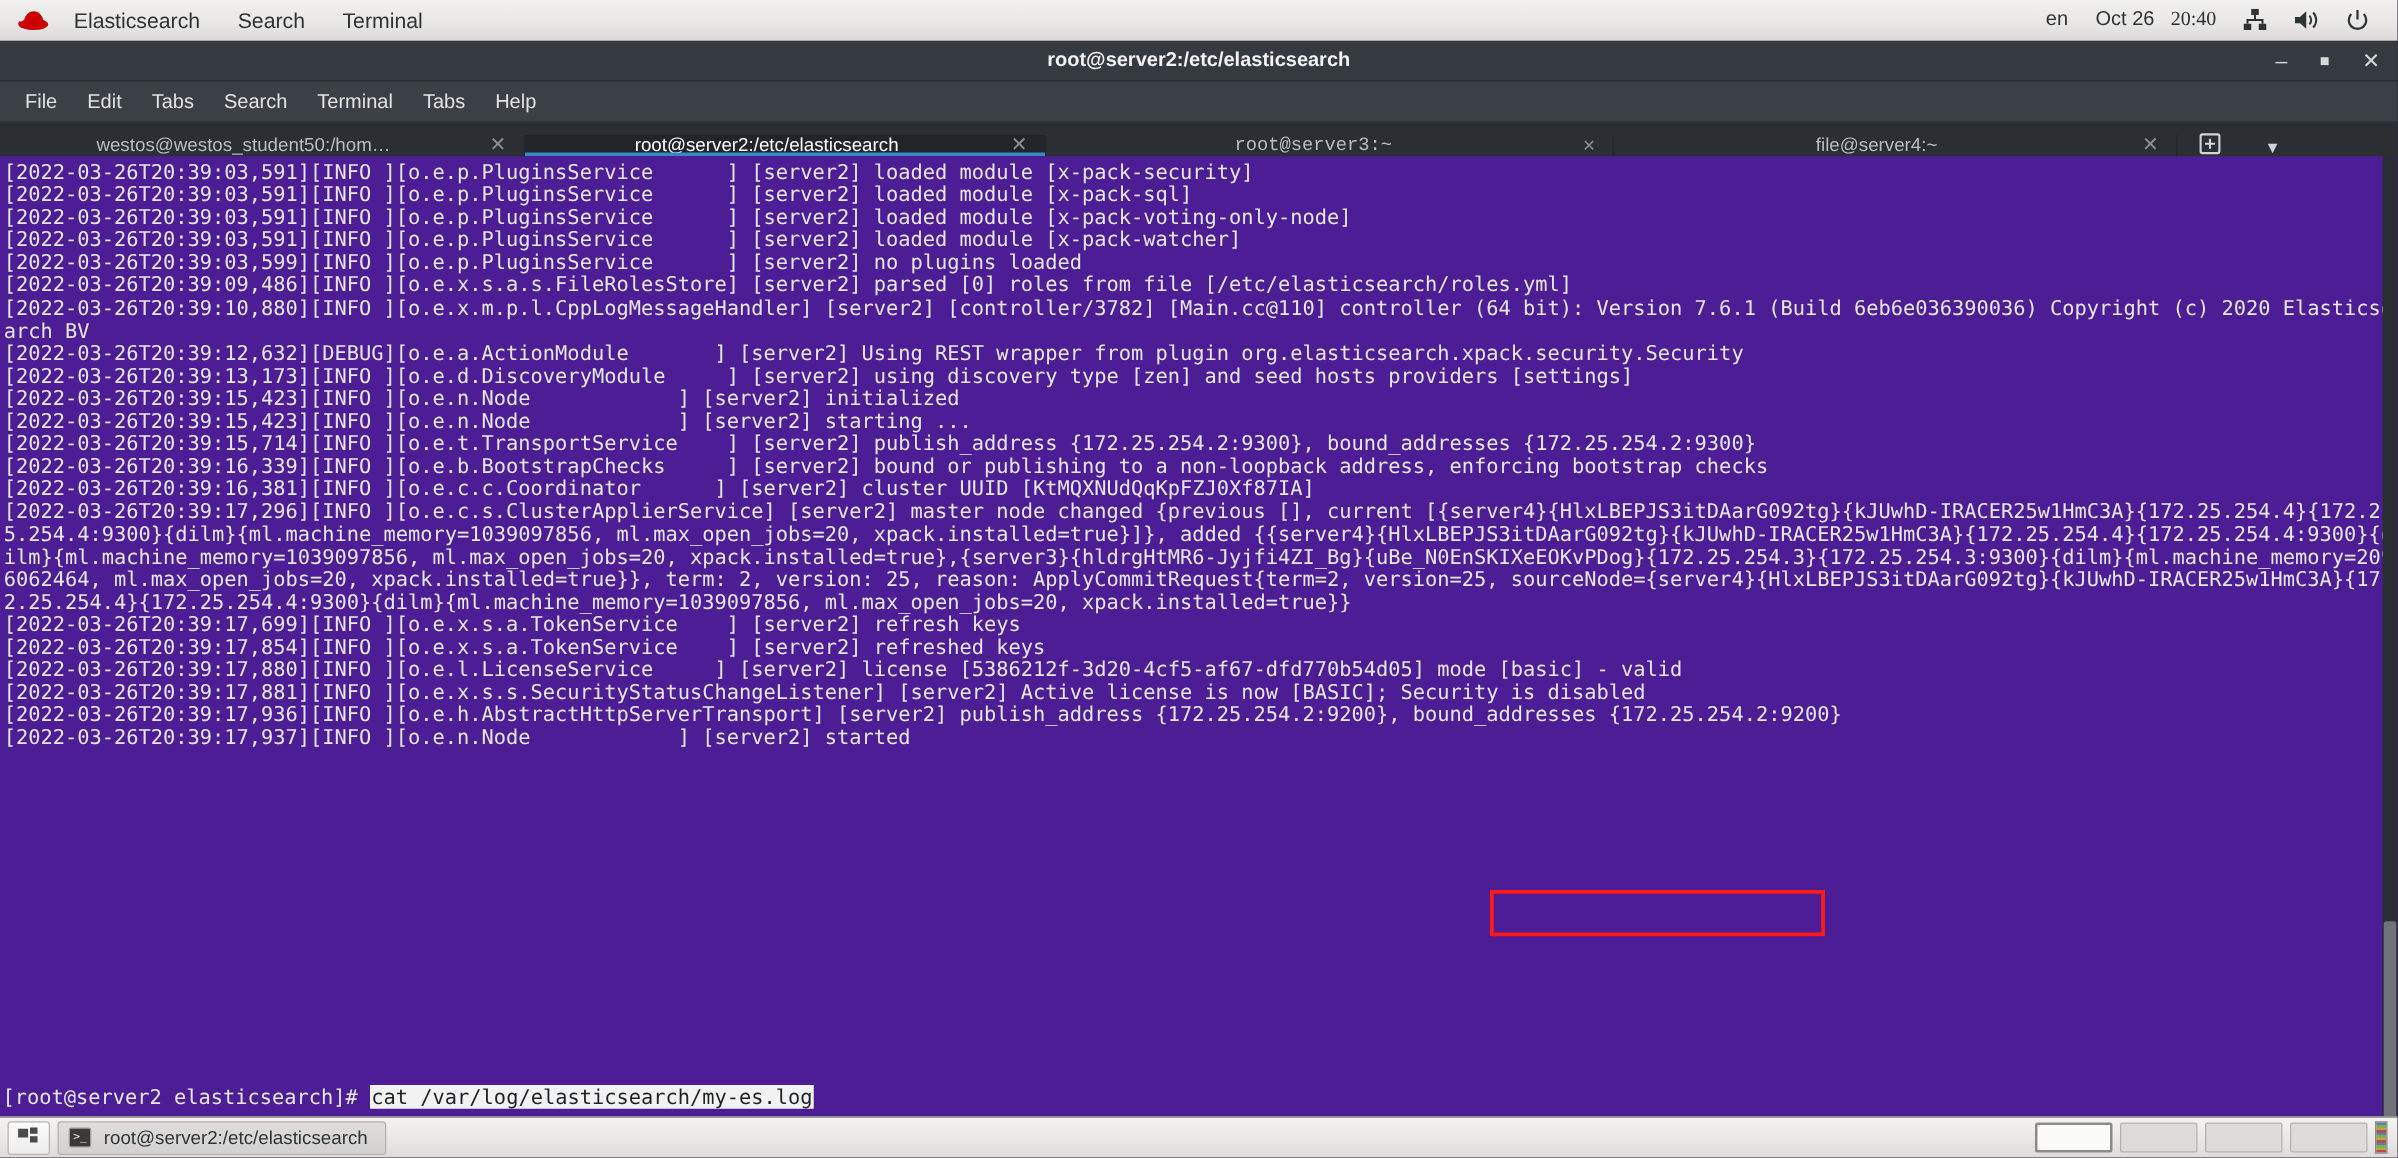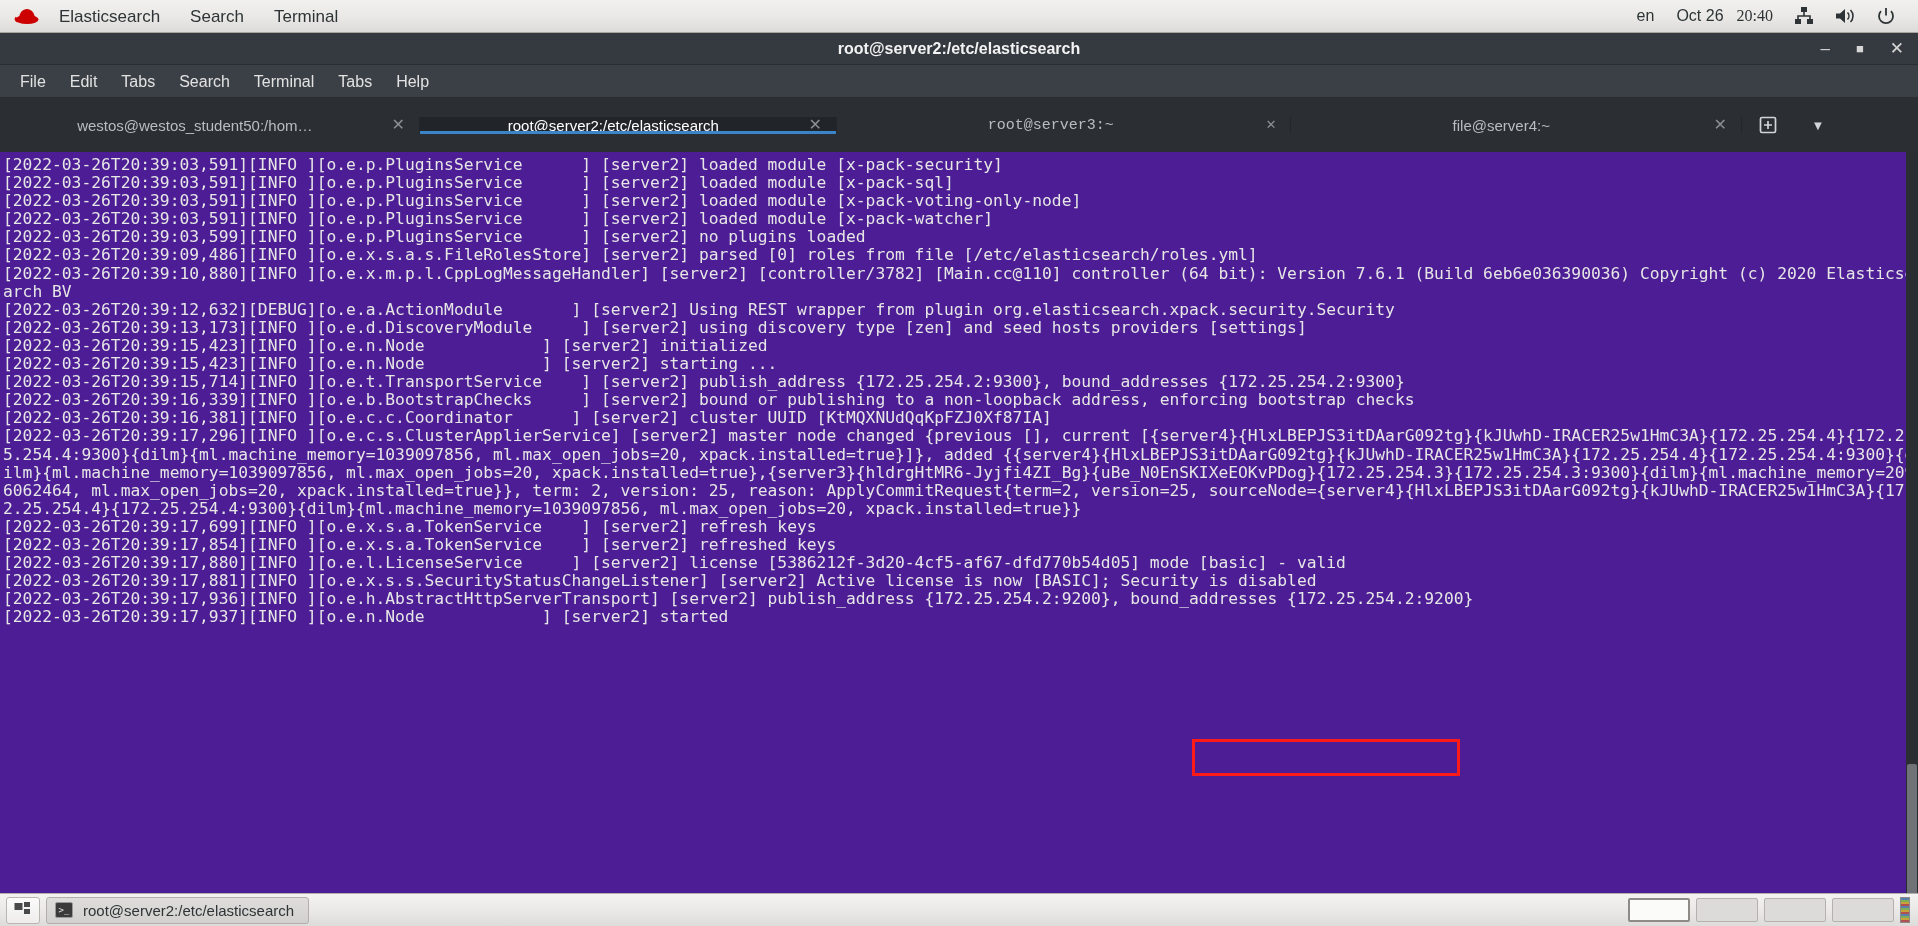--- a/index.html
+++ b/index.html
@@ -52,21 +52,21 @@
 
   #menubar {
     height: 33px; background: #3b4046; display: flex; align-items: center;
     padding-left: 8px; border-bottom: 1px solid #2a2e33;
   }
   #menubar .mb-item {
     padding: 0 12px; height: 33px; line-height: 33px;
     font-size: 16px; color: #e2e2e2; cursor: default;
   }
 
-  #tabbar { height: 54px; background: #2b2f34; display: flex; align-items: center; }
+  #tabbar { height: 27px; background: #2b2f34; display: flex; align-items: flex-end; }
   .tab {
     display: flex; align-items: center; justify-content: center;
     position: relative; font-size: 15px; color: #b9bcc0;
     border-right: 1px solid #23272b;
     background: #2b2f34;
     cursor: default;
     padding: 0 14px;
   }
   .tab .tab-label { flex: 1; text-align: center; white-space: nowrap; overflow: hidden; text-overflow: ellipsis; }
   .tab .tab-close { margin-left: 16px; color: #8b8f93; font-size: 16px; line-height: 1; }
@@ -255,20 +255,21 @@
 [2022-03-26T20:39:15,714][INFO ][o.e.t.TransportService    ] [server2] publish_address {172.25.254.2:9300}, bound_addresses {172.25.254.2:9300}
 [2022-03-26T20:39:16,339][INFO ][o.e.b.BootstrapChecks     ] [server2] bound or publishing to a non-loopback address, enforcing bootstrap checks
 [2022-03-26T20:39:16,381][INFO ][o.e.c.c.Coordinator      ] [server2] cluster UUID [KtMQXNUdQqKpFZJ0Xf87IA]
 [2022-03-26T20:39:17,296][INFO ][o.e.c.s.ClusterApplierService] [server2] master node changed {previous [], current [{server4}{HlxLBEPJS3itDAarG092tg}{kJUwhD-IRACER25w1HmC3A}{172.25.254.4}{172.25.254.4:9300}{dilm}{ml.machine_memory=1039097856, ml.max_open_jobs=20, xpack.installed=true}]}, added {{server4}{HlxLBEPJS3itDAarG092tg}{kJUwhD-IRACER25w1HmC3A}{172.25.254.4}{172.25.254.4:9300}{dilm}{ml.machine_memory=1039097856, ml.max_open_jobs=20, xpack.installed=true},{server3}{hldrgHtMR6-Jyjfi4ZI_Bg}{uBe_N0EnSKIXeEOKvPDog}{172.25.254.3}{172.25.254.3:9300}{dilm}{ml.machine_memory=2096062464, ml.max_open_jobs=20, xpack.installed=true}}, term: 2, version: 25, reason: ApplyCommitRequest{term=2, version=25, sourceNode={server4}{HlxLBEPJS3itDAarG092tg}{kJUwhD-IRACER25w1HmC3A}{172.25.254.4}{172.25.254.4:9300}{dilm}{ml.machine_memory=1039097856, ml.max_open_jobs=20, xpack.installed=true}}
 [2022-03-26T20:39:17,699][INFO ][o.e.x.s.a.TokenService    ] [server2] refresh keys
 [2022-03-26T20:39:17,854][INFO ][o.e.x.s.a.TokenService    ] [server2] refreshed keys
 [2022-03-26T20:39:17,880][INFO ][o.e.l.LicenseService     ] [server2] license [5386212f-3d20-4cf5-af67-dfd770b54d05] mode [basic] - valid
 [2022-03-26T20:39:17,881][INFO ][o.e.x.s.s.SecurityStatusChangeListener] [server2] Active license is now [BASIC]; Security is disabled
 [2022-03-26T20:39:17,936][INFO ][o.e.h.AbstractHttpServerTransport] [server2] publish_address {172.25.254.2:9200}, bound_addresses {172.25.254.2:9200}
 [2022-03-26T20:39:17,937][INFO ][o.e.n.Node            ] [server2] started</div>
+    <div id="prompt-line"><span>[root@server2 elasticsearch]# </span><span class="cmd">cat /var/log/elasticsearch/my-es.log</span></div>
     <div id="highlight-box"></div>
     <div id="scroll-track">
       <div id="scroll-thumb"></div>
     </div>
   </div>
 </div>
 
 <div id="taskbar">
   <div id="show-desktop">
     <svg width="20" height="18" viewBox="0 0 20 18" aria-hidden="true">

